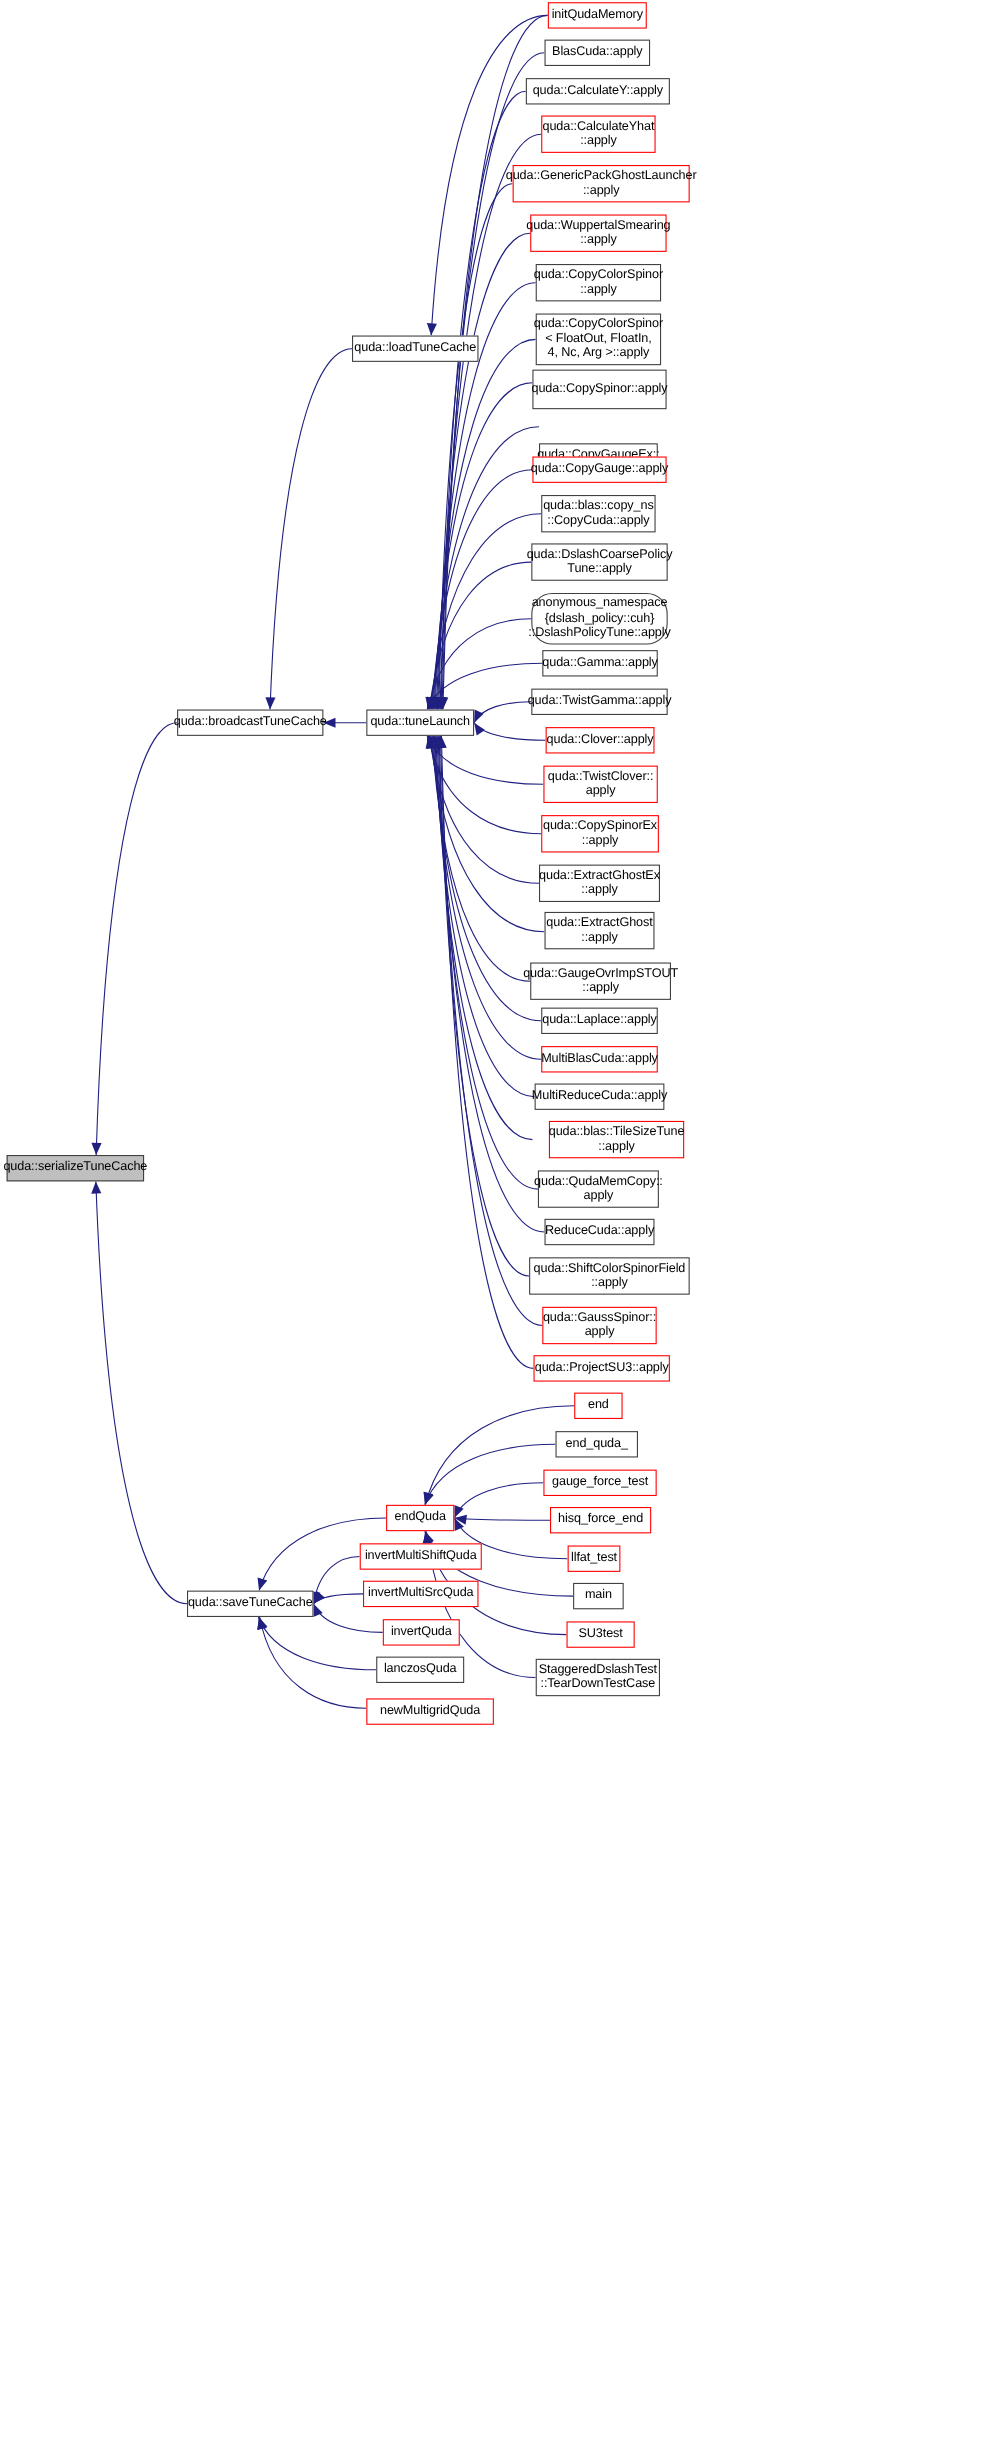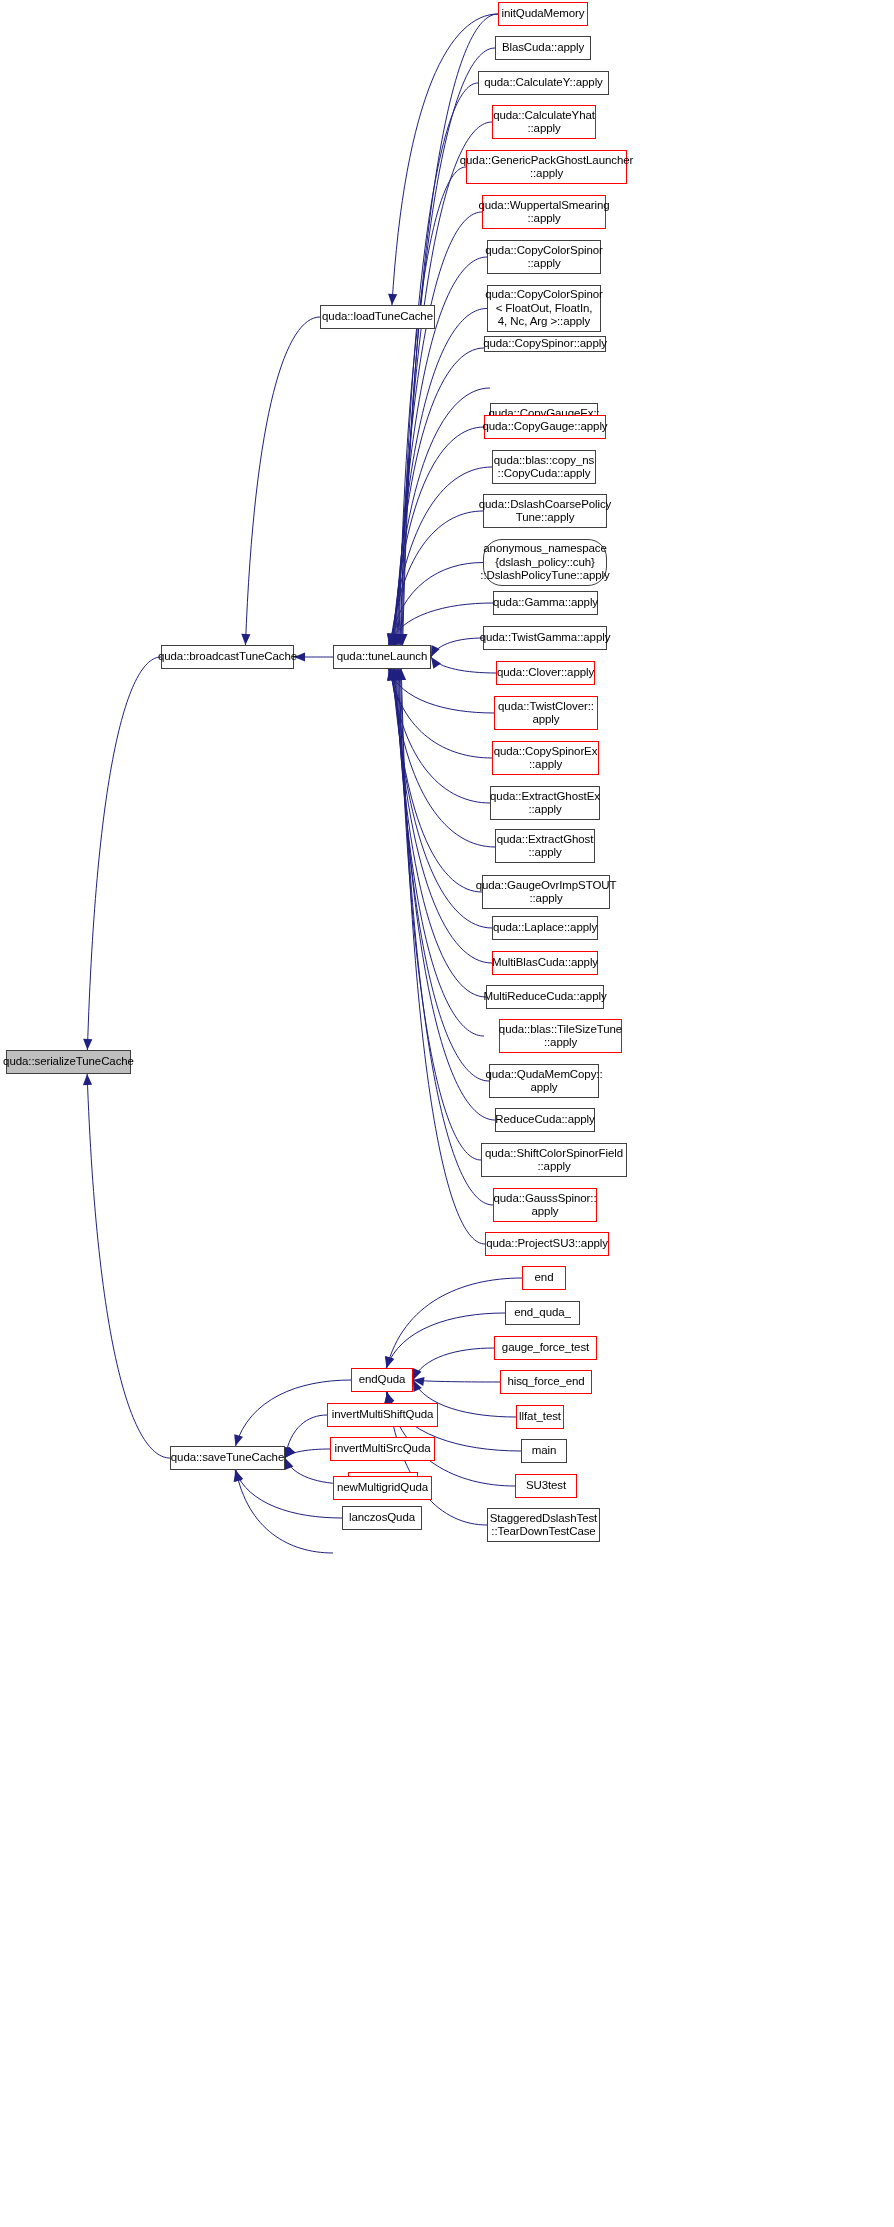--- a/index.html
+++ b/index.html
@@ -139,21 +139,21 @@
 ::apply</div>
     <div class="node red" style="left: 466px; top: 150px; width: 161px; height: 34px;">quda::GenericPackGhostLauncher
 ::apply</div>
     <div class="node red" style="left: 482px; top: 195px; width: 124px; height: 34px;">quda::WuppertalSmearing
 ::apply</div>
     <div class="node" style="left: 487px; top: 240px; width: 114px; height: 34px;">quda::CopyColorSpinor
 ::apply</div>
     <div class="node" style="left: 487px; top: 285px; width: 114px; height: 47px;">quda::CopyColorSpinor
 &lt; FloatOut, FloatIn,
  4, Nc, Arg &gt;::apply</div>
-    <div class="node" style="left: 484px; top: 336px; width: 122px; height: 16px; text-align: right;">quda::CopySpinor::apply</div>
+    <div class="node" style="left: 484px; top: 336px; width: 122px; height: 36px; text-align: right;">quda::CopySpinor::apply</div>
     <div class="node" style="left: 490px; top: 371px; width: 108px; height: 34px; margin-top: 32px;">quda::CopyGaugeEx::
 apply</div>
     <div class="node red" style="left: 484px; top: 415px; width: 122px; height: 24px;">quda::CopyGauge::apply</div>
     <div class="node" style="left: 492px; top: 450px; width: 104px; height: 34px;">quda::blas::copy_ns
 ::CopyCuda::apply</div>
     <div class="node" style="left: 483px; top: 494px; width: 124px; height: 34px;">quda::DslashCoarsePolicy
 Tune::apply</div>
     <div class="node" style="left: 483px; top: 539px; width: 124px; height: 47px; border-radius: 19px;">anonymous_namespace
 {dslash_policy::cuh}
 ::DslashPolicyTune::apply</div>
@@ -195,14 +195,14 @@
     <div class="node" style="left: 320px; top: 305px; width: 115px; height: 24px;">quda::loadTuneCache</div>
     <div class="node" style="left: 161px; top: 645px; width: 133px; height: 24px;">quda::broadcastTuneCache</div>
     <div class="node" style="left: 333px; top: 645px; width: 98px; height: 24px;">quda::tuneLaunch</div>
     <div class="node cur" style="left: 6px; top: 1050px; width: 125px; height: 24px;">quda::serializeTuneCache</div>
     <div class="node" style="left: 170px; top: 1446px; width: 115px; height: 24px;">quda::saveTuneCache</div>
     <div class="node red" style="left: 351px; top: 1368px; width: 62px; height: 24px;">endQuda</div>
     <div class="node red" style="left: 327px; top: 1403px; width: 111px; height: 24px;">invertMultiShiftQuda</div>
     <div class="node red" style="left: 330px; top: 1437px; width: 105px; height: 24px;">invertMultiSrcQuda</div>
     <div class="node red" style="left: 348px; top: 1472px; width: 70px; height: 24px;">invertQuda</div>
     <div class="node" style="left: 342px; top: 1506px; width: 80px; height: 24px;">lanczosQuda</div>
-    <div class="node red" style="left: 333px; top: 1476px; width: 99px; height: 24px;">newMultigridQuda</div>
+    <div class="node red" style="left: 333px; top: 1544px; width: 116px; height: 24px;">newMultigridQuda</div>
   </div>
 
 </body></html>

